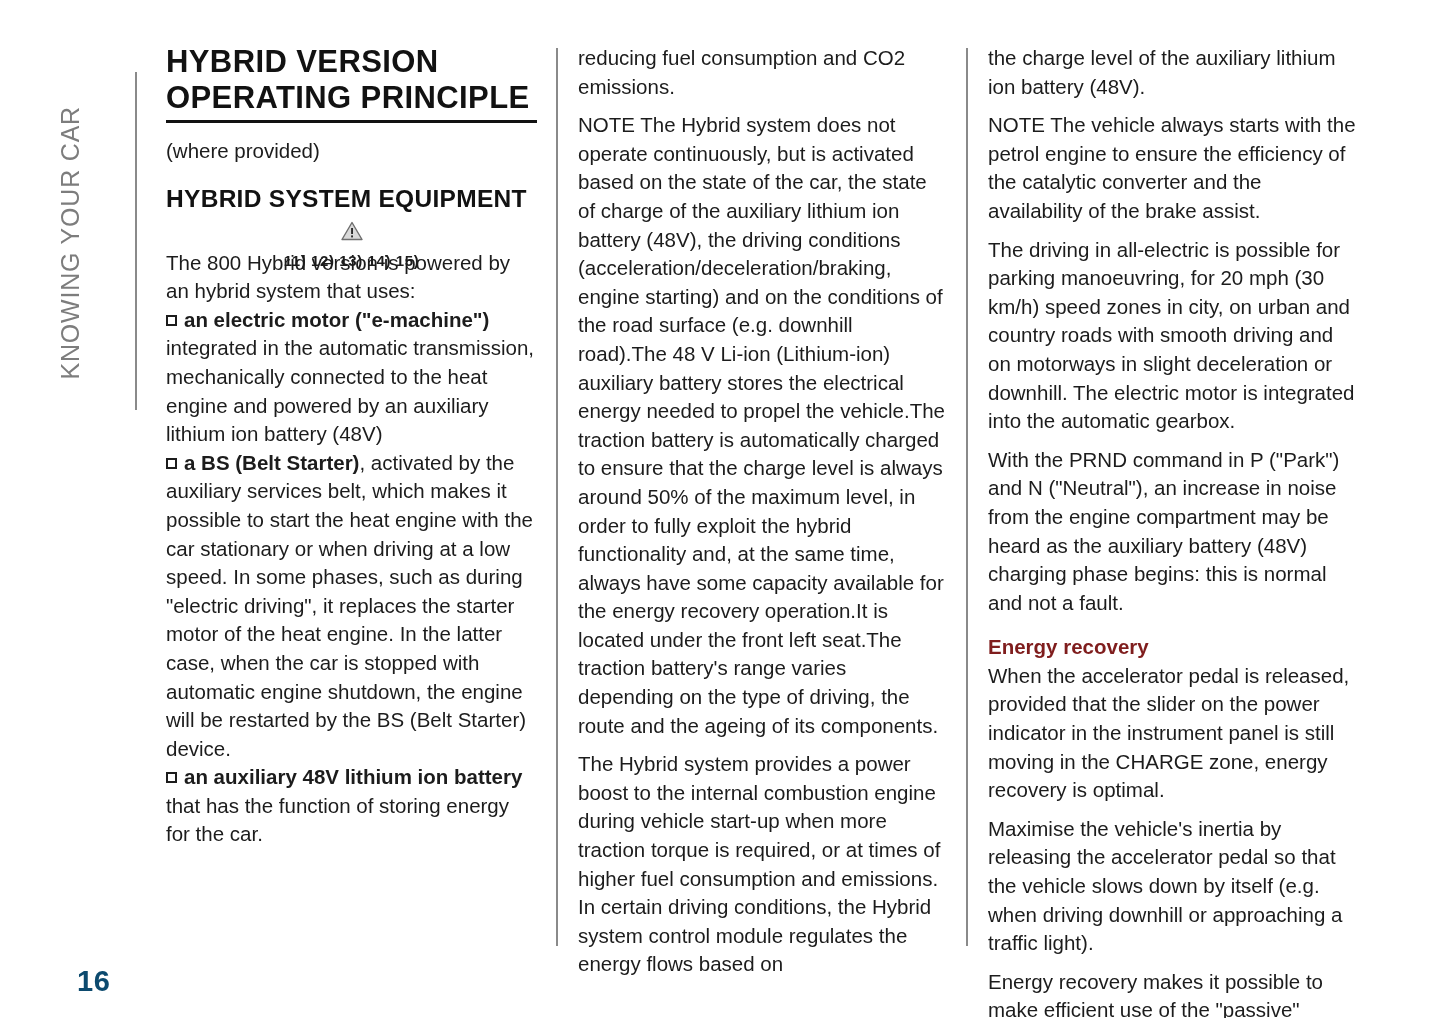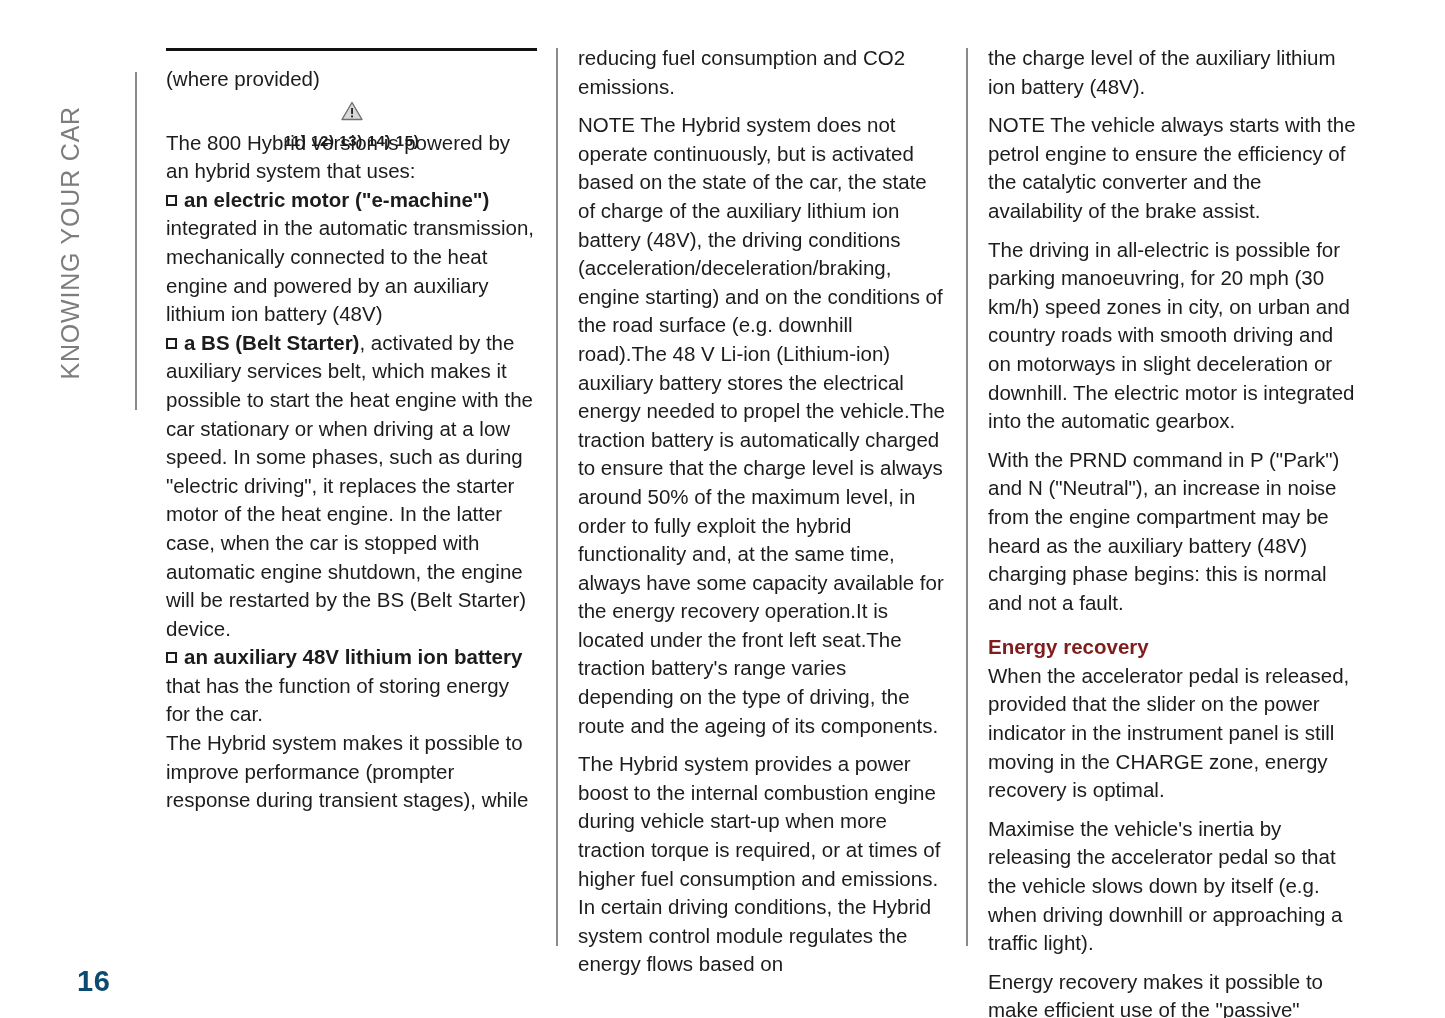--- a/index.html
+++ b/index.html
@@ -168,24 +168,26 @@
 
   <div class="side-tab">
     <div class="side-tab-label">KNOWING YOUR CAR</div>
     <div class="side-tab-rule"></div>
   </div>
 
   <div class="col-divider divider-1"></div>
   <div class="col-divider divider-2"></div>
 
   <div class="col col-1">
+    <h1 class="title">HYBRID VERSION OPERATING PRINCIPLE</h1>
     <div class="title-rule"></div>
 
     <p class="para">(where provided)</p>
 
+    <h2 class="subhead">HYBRID SYSTEM EQUIPMENT</h2>
 
     <div class="refs-line">
       <span class="warn-icon">
         <svg viewBox="0 0 22 20" width="22" height="20" aria-hidden="true">
           <polygon points="11,1.5 21,18.5 1,18.5" fill="#d9d9d9" stroke="#6e6e6e" stroke-width="1.4" stroke-linejoin="round"></polygon>
           <rect x="10.1" y="7" width="1.9" height="6" fill="#2a2a2a"></rect>
           <rect x="10.1" y="14.4" width="1.9" height="2" fill="#2a2a2a"></rect>
         </svg>
       </span>
       <span class="refs-text">11) 12) 13) 14) 15)</span>
@@ -198,21 +200,20 @@
     </p>
 
     <p class="bullet-para">
       <span class="sq"></span><span class="b">a BS (Belt Starter)</span><span>, activated by the auxiliary services belt, which makes it possible to start the heat engine with the car stationary or when driving at a low speed. In some phases, such as during "electric driving", it replaces the starter motor of the heat engine. In the latter case, when the car is stopped with automatic engine shutdown, the engine will be restarted by the BS (Belt Starter) device.</span>
     </p>
 
     <p class="bullet-para">
       <span class="sq"></span><span class="b">an auxiliary 48V lithium ion battery</span><span> that has the function of storing energy for the car.</span>
     </p>
 
-    <p class="para">The Hybrid system makes it possible to improve performance (prompter response during transient stages), while</p>
   </div>
 
   <div class="col col-2">
     <p class="para">reducing fuel consumption and CO2 emissions.</p>
     <p class="para">NOTE The Hybrid system does not operate continuously, but is activated based on the state of the car, the state of charge of the auxiliary lithium ion battery (48V), the driving conditions (acceleration/deceleration/braking, engine starting) and on the conditions of the road surface (e.g. downhill road).The 48 V Li-ion (Lithium-ion) auxiliary battery stores the electrical energy needed to propel the vehicle.The traction battery is automatically charged to ensure that the charge level is always around 50% of the maximum level, in order to fully exploit the hybrid functionality and, at the same time, always have some capacity available for the energy recovery operation.It is located under the front left seat.The traction battery's range varies depending on the type of driving, the route and the ageing of its components.</p>
     <p class="para">The Hybrid system provides a power boost to the internal combustion engine during vehicle start-up when more traction torque is required, or at times of higher fuel consumption and emissions. In certain driving conditions, the Hybrid system control module regulates the energy flows based on</p>
   </div>
 
   <div class="col col-3">
     <p class="para">the charge level of the auxiliary lithium ion battery (48V).</p>

